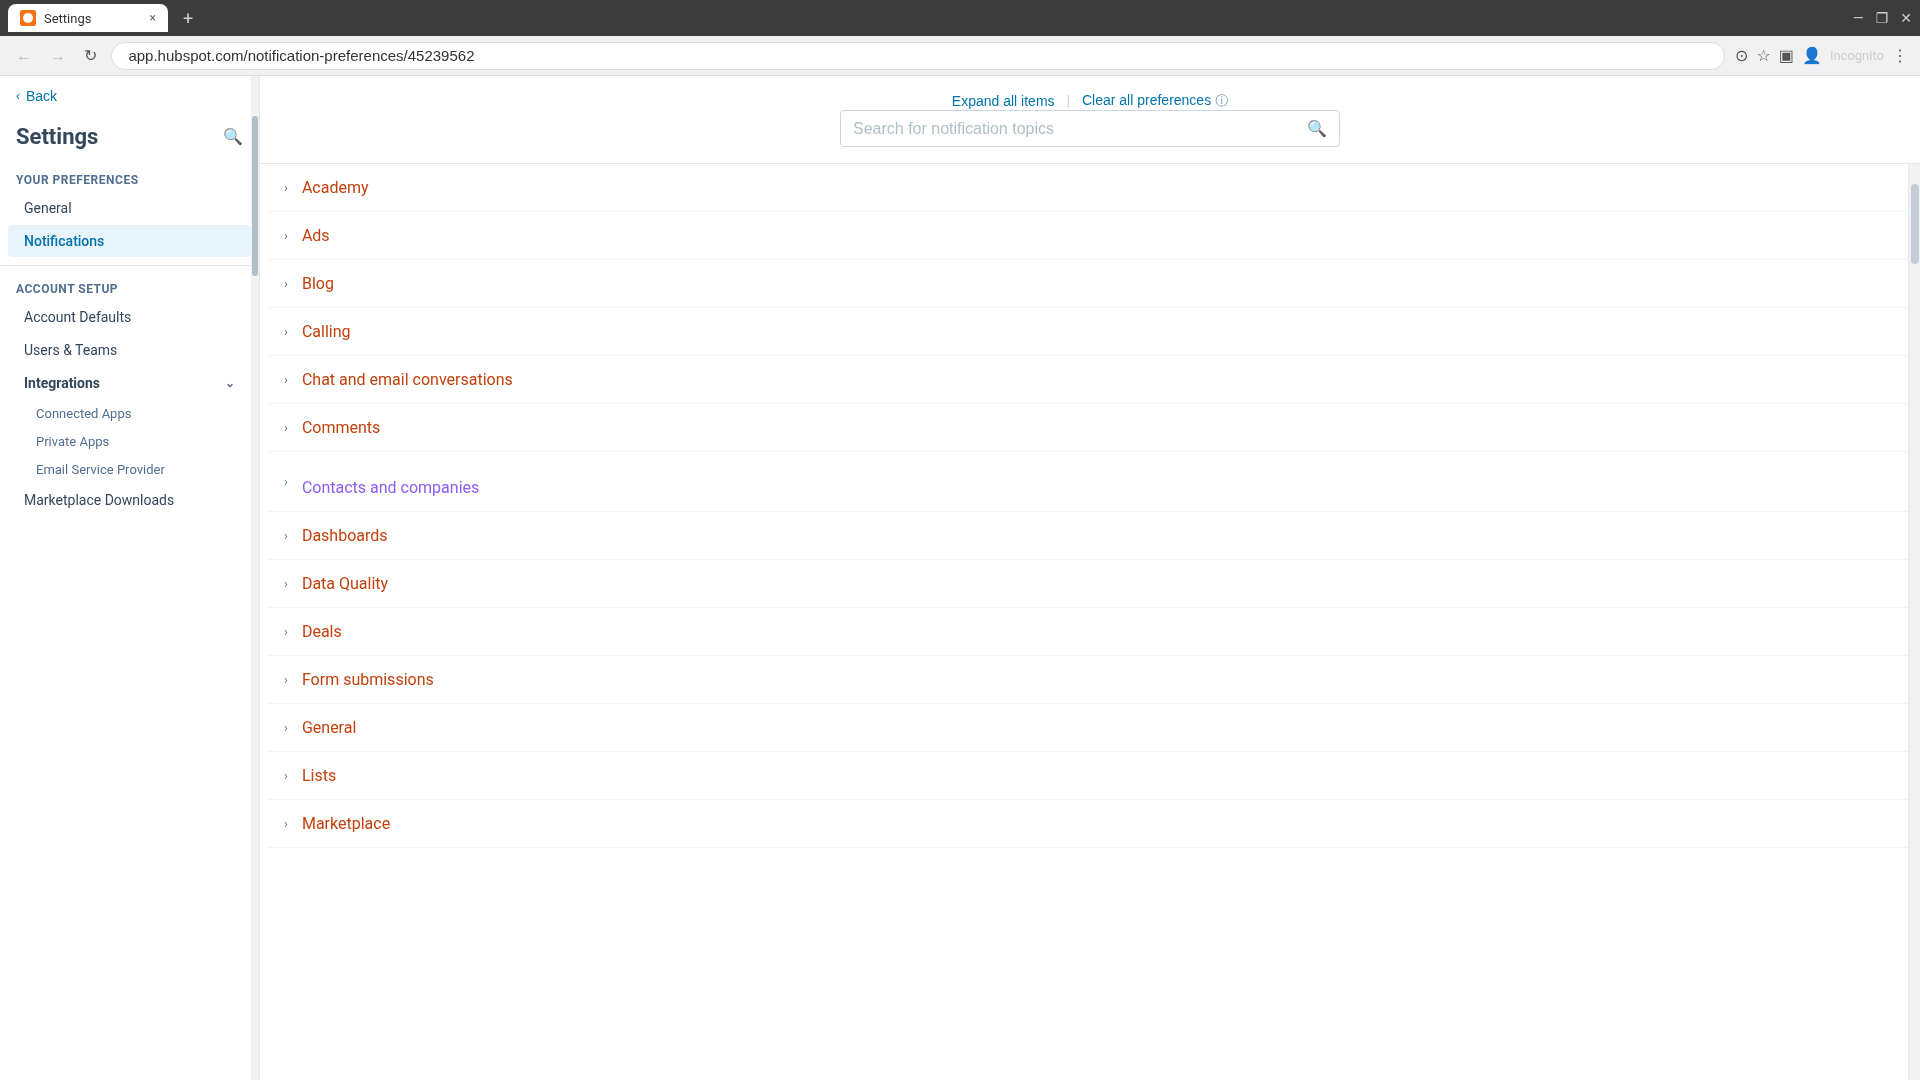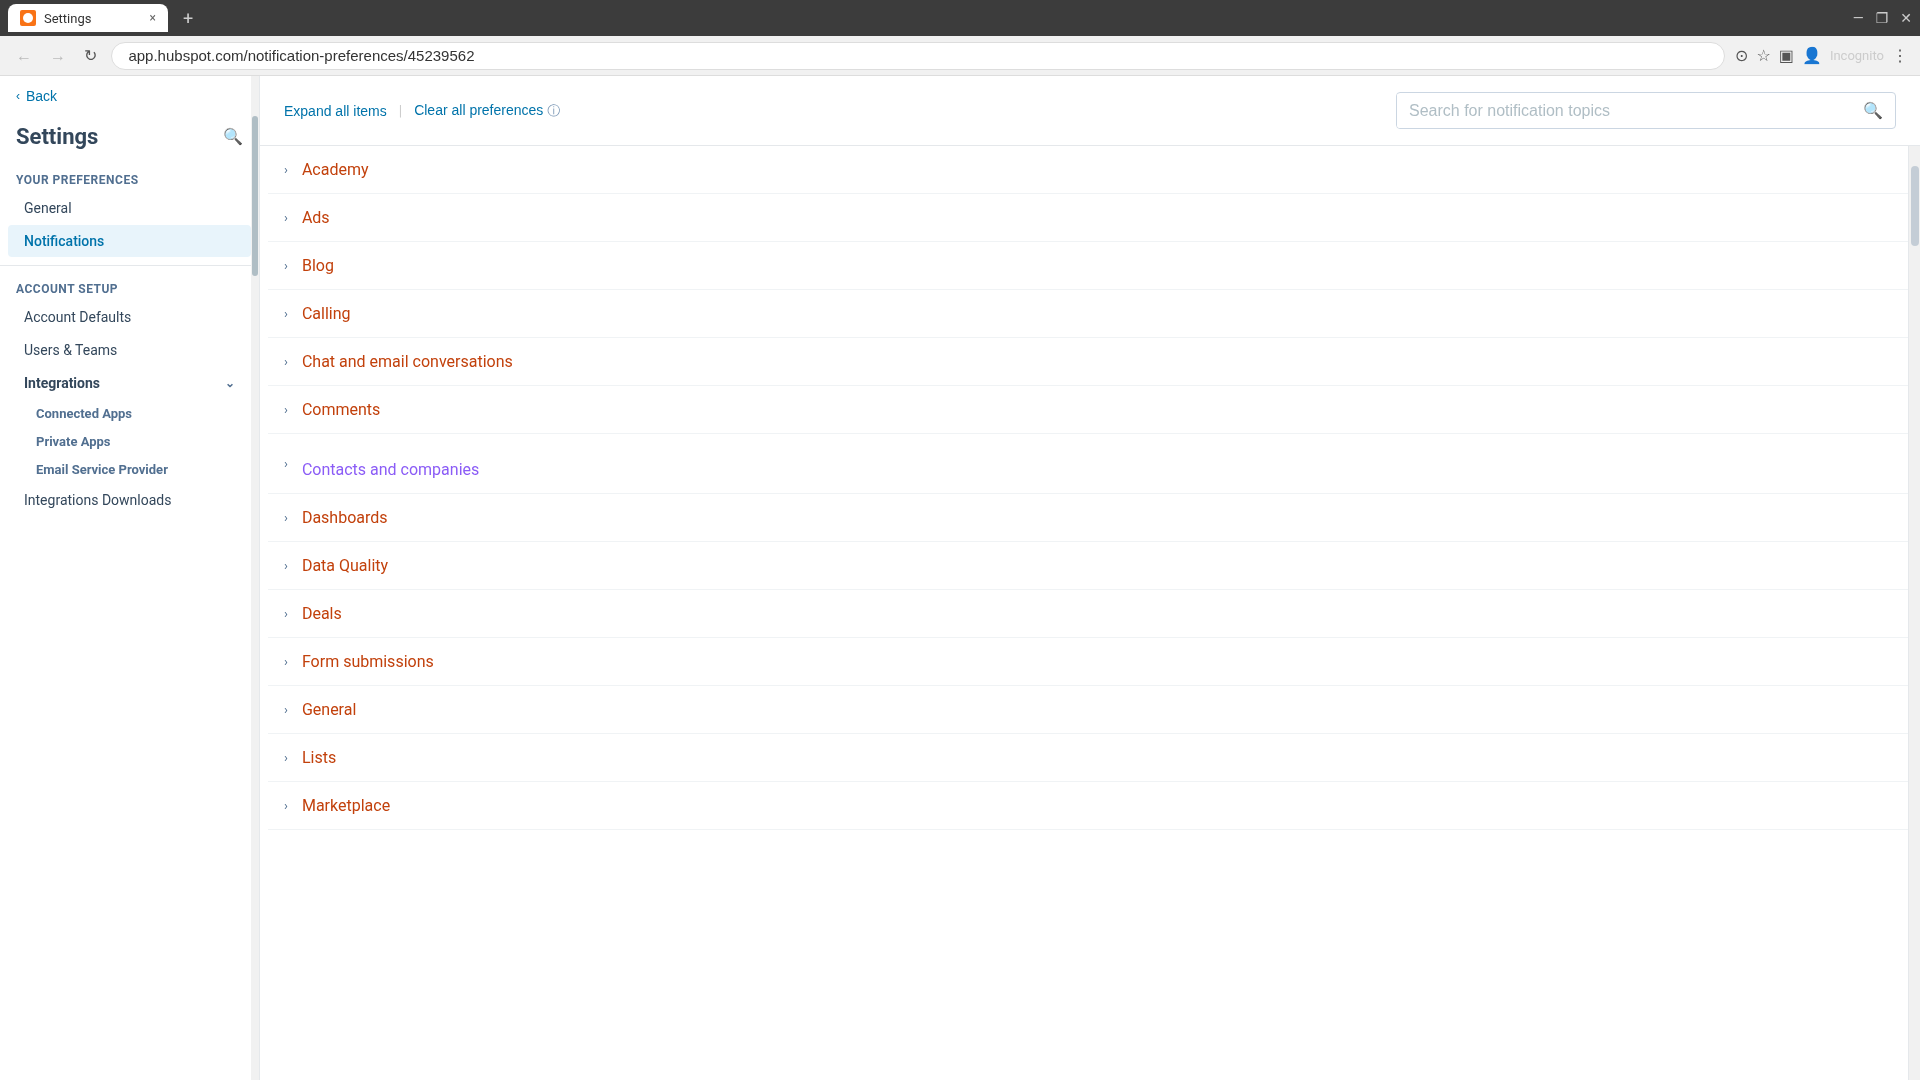--- a/index.html
+++ b/index.html
@@ -31,38 +31,38 @@
     .settings-header { padding: 8px 16px 16px 16px; display: flex; align-items: center; justify-content: space-between; }
     .settings-title { font-size: 22px; font-weight: 700; color: #33475b; }
     .search-icon-btn { background: none; border: none; cursor: pointer; color: #516f90; font-size: 16px; }
 
     .sidebar-section-label { font-size: 12px; font-weight: 700; color: #516f90; text-transform: uppercase; padding: 8px 16px 4px; letter-spacing: 0.5px; }
     .sidebar-item { padding: 8px 16px; font-size: 14px; color: #33475b; cursor: pointer; border-radius: 4px; margin: 1px 8px; }
     .sidebar-item.active { background: #e8f4fb; color: #0073aa; font-weight: 500; }
     .sidebar-item-with-arrow { display: flex; align-items: center; justify-content: space-between; font-weight: bold; }
     .arrow-icon { color: #516f90; font-size: 12px; }
 
-    .sidebar-sub-item { padding: 6px 16px 6px 28px; font-size: 13px; color: #516f90; cursor: pointer; margin: 1px 8px; border-radius: 4px; font-weight: bold; }
+    .sidebar-sub-item { padding: 6px 16px 6px 28px; font-size: 13px; color: #516f90; cursor: pointer; margin: 1px 8px; border-radius: 4px; }
 
     .sidebar-divider { height: 1px; background: #e5e8eb; margin: 8px 0; }
 
     
     .sidebar-wrapper { position: relative; width: 260px; min-width: 260px; overflow: hidden; border-right: 1px solid #e5e8eb; }
     .sidebar-inner { width: 100%; height: 100%; overflow-y: scroll; padding-right: 0; }
     .sidebar-inner::-webkit-scrollbar { width: 6px; }
     .sidebar-inner::-webkit-scrollbar-track { background: transparent; }
     .sidebar-inner::-webkit-scrollbar-thumb { background: #c4cdd6; border-radius: 3px; }
 
     
     .sidebar-scroll-bar { position: absolute; right: 0; top: 0; bottom: 0; width: 8px; background: #f1f1f1; }
     .sidebar-scroll-thumb { position: absolute; width: 6px; left: 1px; top: 40px; height: 160px; background: #b0bec5; border-radius: 3px; }
 
     
     .content-area { flex: 1; display: flex; flex-direction: column; overflow: hidden; }
-    .content-header { padding: 16px 24px; display: flex; align-items: center; justify-content: space-between; border-bottom: 1px solid #e5e8eb; background: #fff; }
+    .content-header { padding: 16px 24px; display: flex; align-items: center; justify-content: space-between; border-bottom: 1px solid #e5e8eb; background: #fff; flex-direction: column; }
     .header-actions { display: flex; align-items: center; gap: 12px; }
     .expand-all-btn { color: #0073aa; font-size: 14px; cursor: pointer; background: none; border: none; font-weight: 400; }
     .separator { color: #ccc; }
     .clear-prefs-btn { color: #0073aa; font-size: 14px; cursor: pointer; background: none; border: none; display: flex; gap: 4px; }
     .info-icon { color: #7c98b6; font-size: 13px; }
 
     .search-box { display: flex; align-items: center; border: 1px solid #cbd6e2; border-radius: 4px; overflow: hidden; background: #fff; width: 500px; }
     .search-box input { flex: 1; border: none; padding: 8px 12px; font-size: 16px; color: #516f90; outline: none; }
     .search-box input::placeholder { color: #b0bec5; }
     .search-btn { background: none; border: none; padding: 8px 12px; color: #516f90; cursor: pointer; font-size: 16px; }
@@ -159,21 +159,21 @@
         <span>Connected Apps</span>
       </div>
       <div class="sidebar-sub-item">
         <span>Private Apps</span>
       </div>
       <div class="sidebar-sub-item">
         <span>Email Service Provider</span>
       </div>
 
       <div class="sidebar-item">
-        <span>Integrations Downloads</span>
+        <span>Marketplace Downloads</span>
       </div>
 
     </div>
 
     <div class="sidebar-scroll-bar">
       <div class="sidebar-scroll-thumb"></div>
     </div>
   </div>
 
   <div class="content-area">

